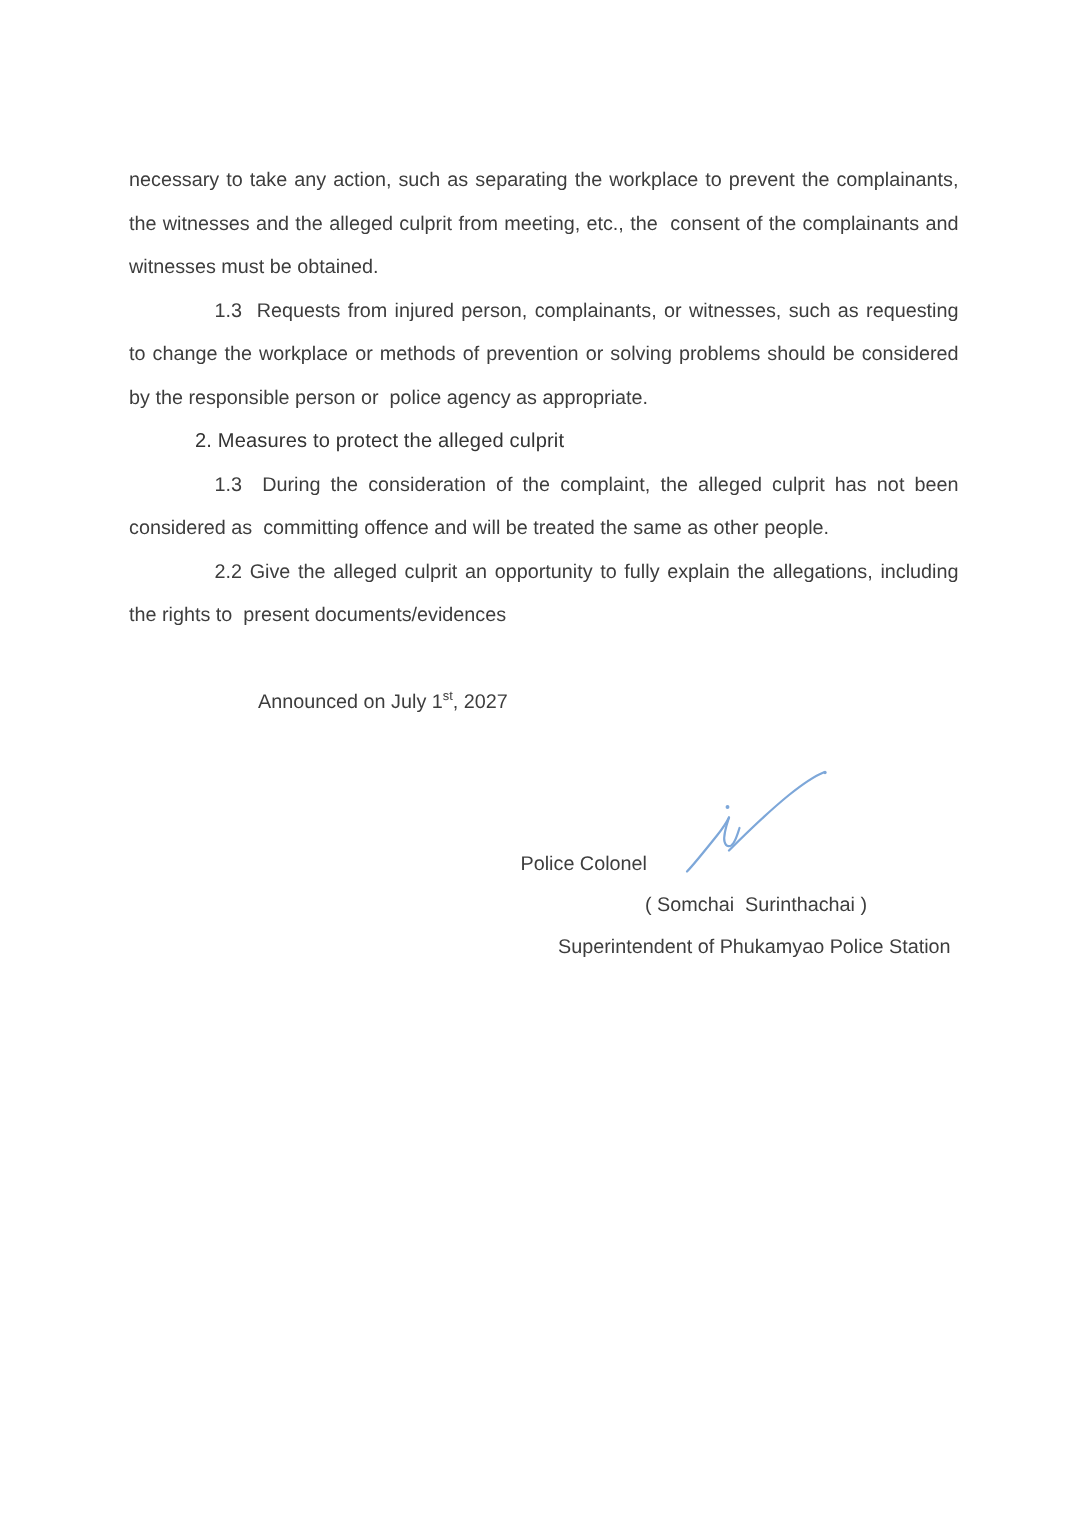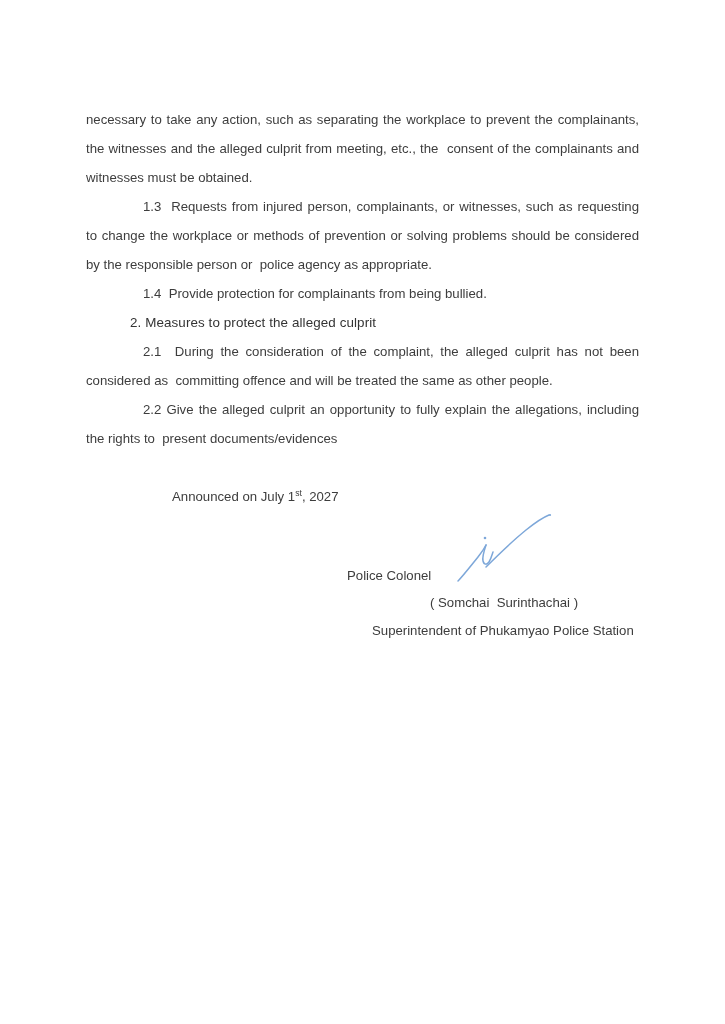--- a/index.html
+++ b/index.html
@@ -121,25 +121,24 @@
 <body>
 
 <div class="page">
 
   <div class="content">
 
     <p class="body-para justify-all">necessary to take any action, such as separating the workplace to prevent the complainants, the witnesses and the alleged culprit from meeting, etc., the  consent of the complainants and witnesses must be obtained.</p>
 
     <p class="body-para justify-all"><span class="indent"></span><span>1.3  Requests from injured person, complainants, or witnesses, such as requesting to change the workplace or methods of prevention or solving problems should be considered by the responsible person or  police agency as appropriate.</span></p>
 
-    <p class="body-para justify-all"><span class="indent"></span><span>1.4  Provide protection for complainants from being bullied.</span></p>
 
     <p class="heading">2. Measures to protect the alleged culprit</p>
 
-    <p class="body-para justify-all"><span class="indent"></span><span>2.1  During the consideration of the complaint, the alleged culprit has not been considered as  committing offence and will be treated the same as other people.</span></p>
+    <p class="body-para justify-all"><span class="indent"></span><span>1.3  During the consideration of the complaint, the alleged culprit has not been considered as  committing offence and will be treated the same as other people.</span></p>
 
     <p class="body-para justify-all"><span class="indent"></span><span>2.2 Give the alleged culprit an opportunity to fully explain the allegations, including the rights to  present documents/evidences</span></p>
 
     <div class="spacer-line"></div>
 
     <p class="announce"><span>Announced on July 1</span><sup>st</sup><span>, 2027</span></p>
 
   </div>
 
   <div class="sig-block">

